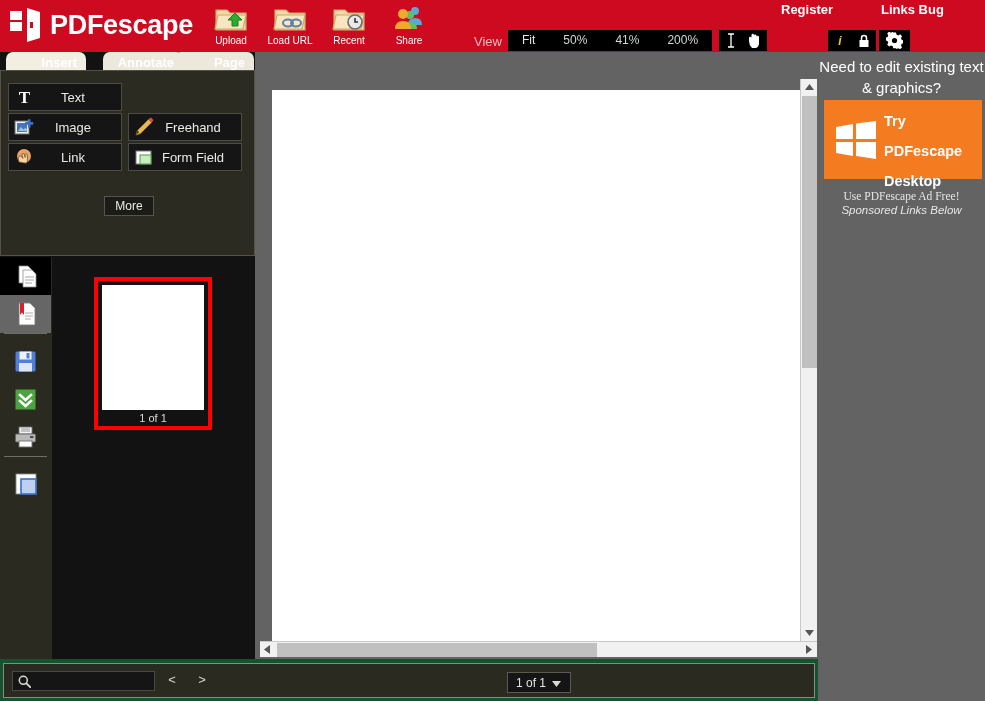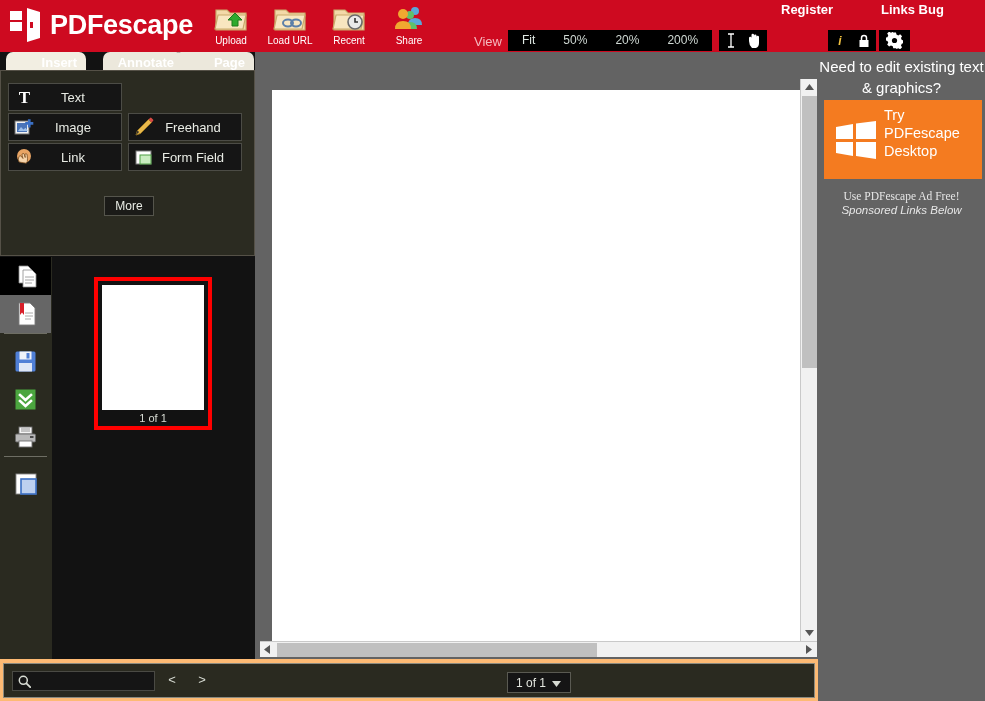--- a/index.html
+++ b/index.html
@@ -12,21 +12,21 @@
     width: 985px;
     height: 701px;
     overflow: hidden;
     font-family: "Liberation Sans", sans-serif;
     -webkit-font-smoothing: antialiased;
   }
   #app {
     position: relative;
     width: 985px;
     height: 701px;
-    background: #fdba74;
+    background: #14532d;
   }
 
   
   #header {
     position: absolute;
     left: 0; top: 0;
     width: 985px; height: 52px;
     background: #ce0a20;
   }
   .logo-mark {
@@ -356,22 +356,22 @@
   #ad-banner .win {
     position: absolute;
     left: 12px; top: 21px;
     width: 40px; height: 38px;
   }
   #ad-banner .txt {
     position: absolute;
     left: 60px; top: 6px;
     color: #ffffff;
     font-size: 14.5px;
-    font-weight: normal;
-    line-height: 18px;
+    font-weight: bold;
+    line-height: 30px;
   }
   .ad-foot {
     position: absolute;
     left: 0;
     width: 167px;
     text-align: center;
     color: #e6e6e6;
     font-size: 11.5px;
     line-height: 14px;
     cursor: pointer;
@@ -504,21 +504,21 @@
     </div>
 
     <div class="hdr-link" style="left:781px;">Register</div>
     <div class="hdr-link" style="left:881px;">Links Bug</div>
 
     <div id="view-label">View</div>
 
     <div id="zoom-group">
       <div class="zoom-btn active">Fit</div>
       <div class="zoom-btn">50%</div>
-      <div class="zoom-btn">20%</div>
+      <div class="zoom-btn">41%</div>
       <div class="zoom-btn">200%</div>
     </div>
 
     <div id="tool-group">
       <div class="tool-btn">
         <svg width="12" height="15" viewBox="0 0 12 15">
           <g stroke="#ffffff" stroke-width="1.3" fill="none">
             <path d="M3 1 h6 M3 14 h6 M6 1 v13"></path>
           </g>
         </svg>

